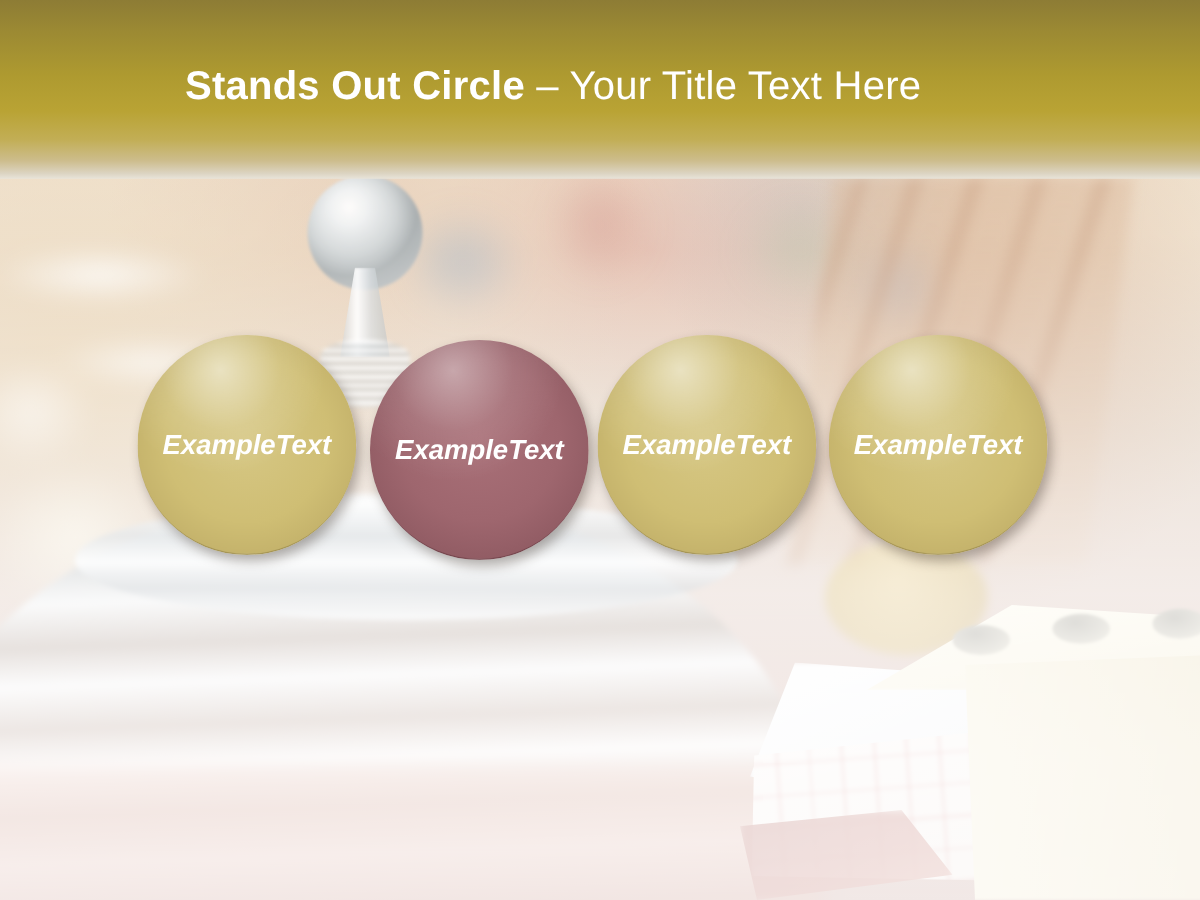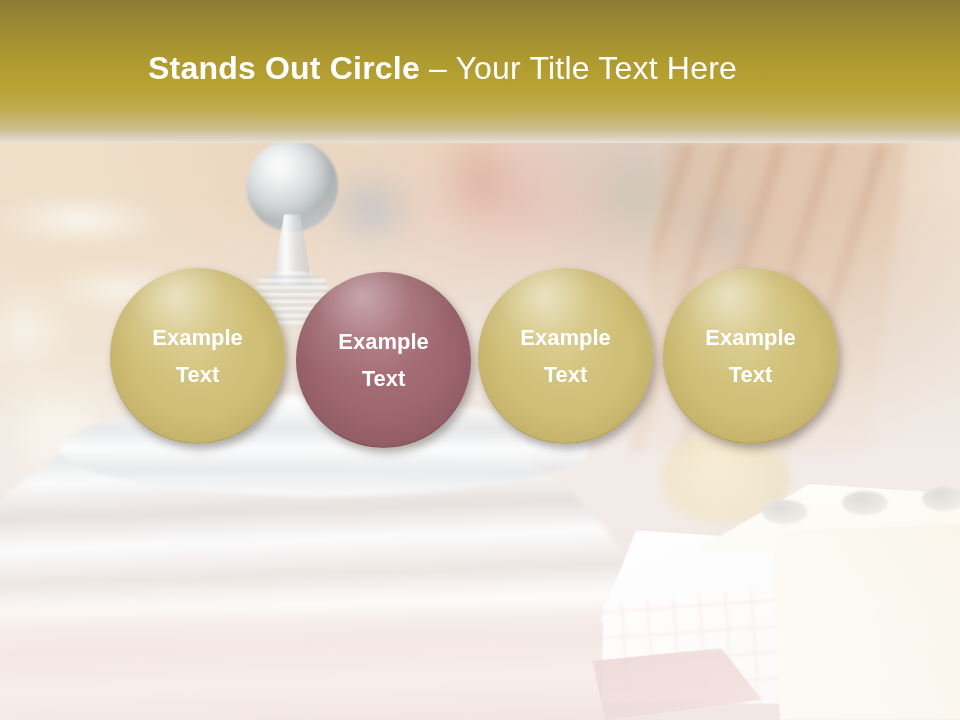--- a/index.html
+++ b/index.html
@@ -240,28 +240,30 @@
     top: 268px;
     width: 960px;
     height: 180px;
   }
   .circle {
     position: absolute;
     width: 175px;
     height: 175px;
     border-radius: 50%;
     display: flex;
-    flex-direction: column;
+    flex-direction: row;
+    align-items: center;
     justify-content: center;
     text-align: center;
     color: #ffffff;
     font-size: 22px;
     font-weight: 700;
     line-height: 37px;
     box-shadow: 3px 5px 9px rgba(40,30,20,0.34);
+    font-style: italic;
   }
   .circle .line { display: block; }
 
   .circle.gold {
     background:
       radial-gradient(circle at 38% 16%, rgba(255,255,255,0.55) 0%, rgba(255,255,255,0.12) 26%, rgba(255,255,255,0) 46%),
       radial-gradient(circle at 50% 48%, #d6c784 0%, #cfbe74 52%, #c2b069 78%, #a99650 100%);
     border-bottom: 1px solid rgba(110,95,45,0.35);
   }
   .circle.maroon {

